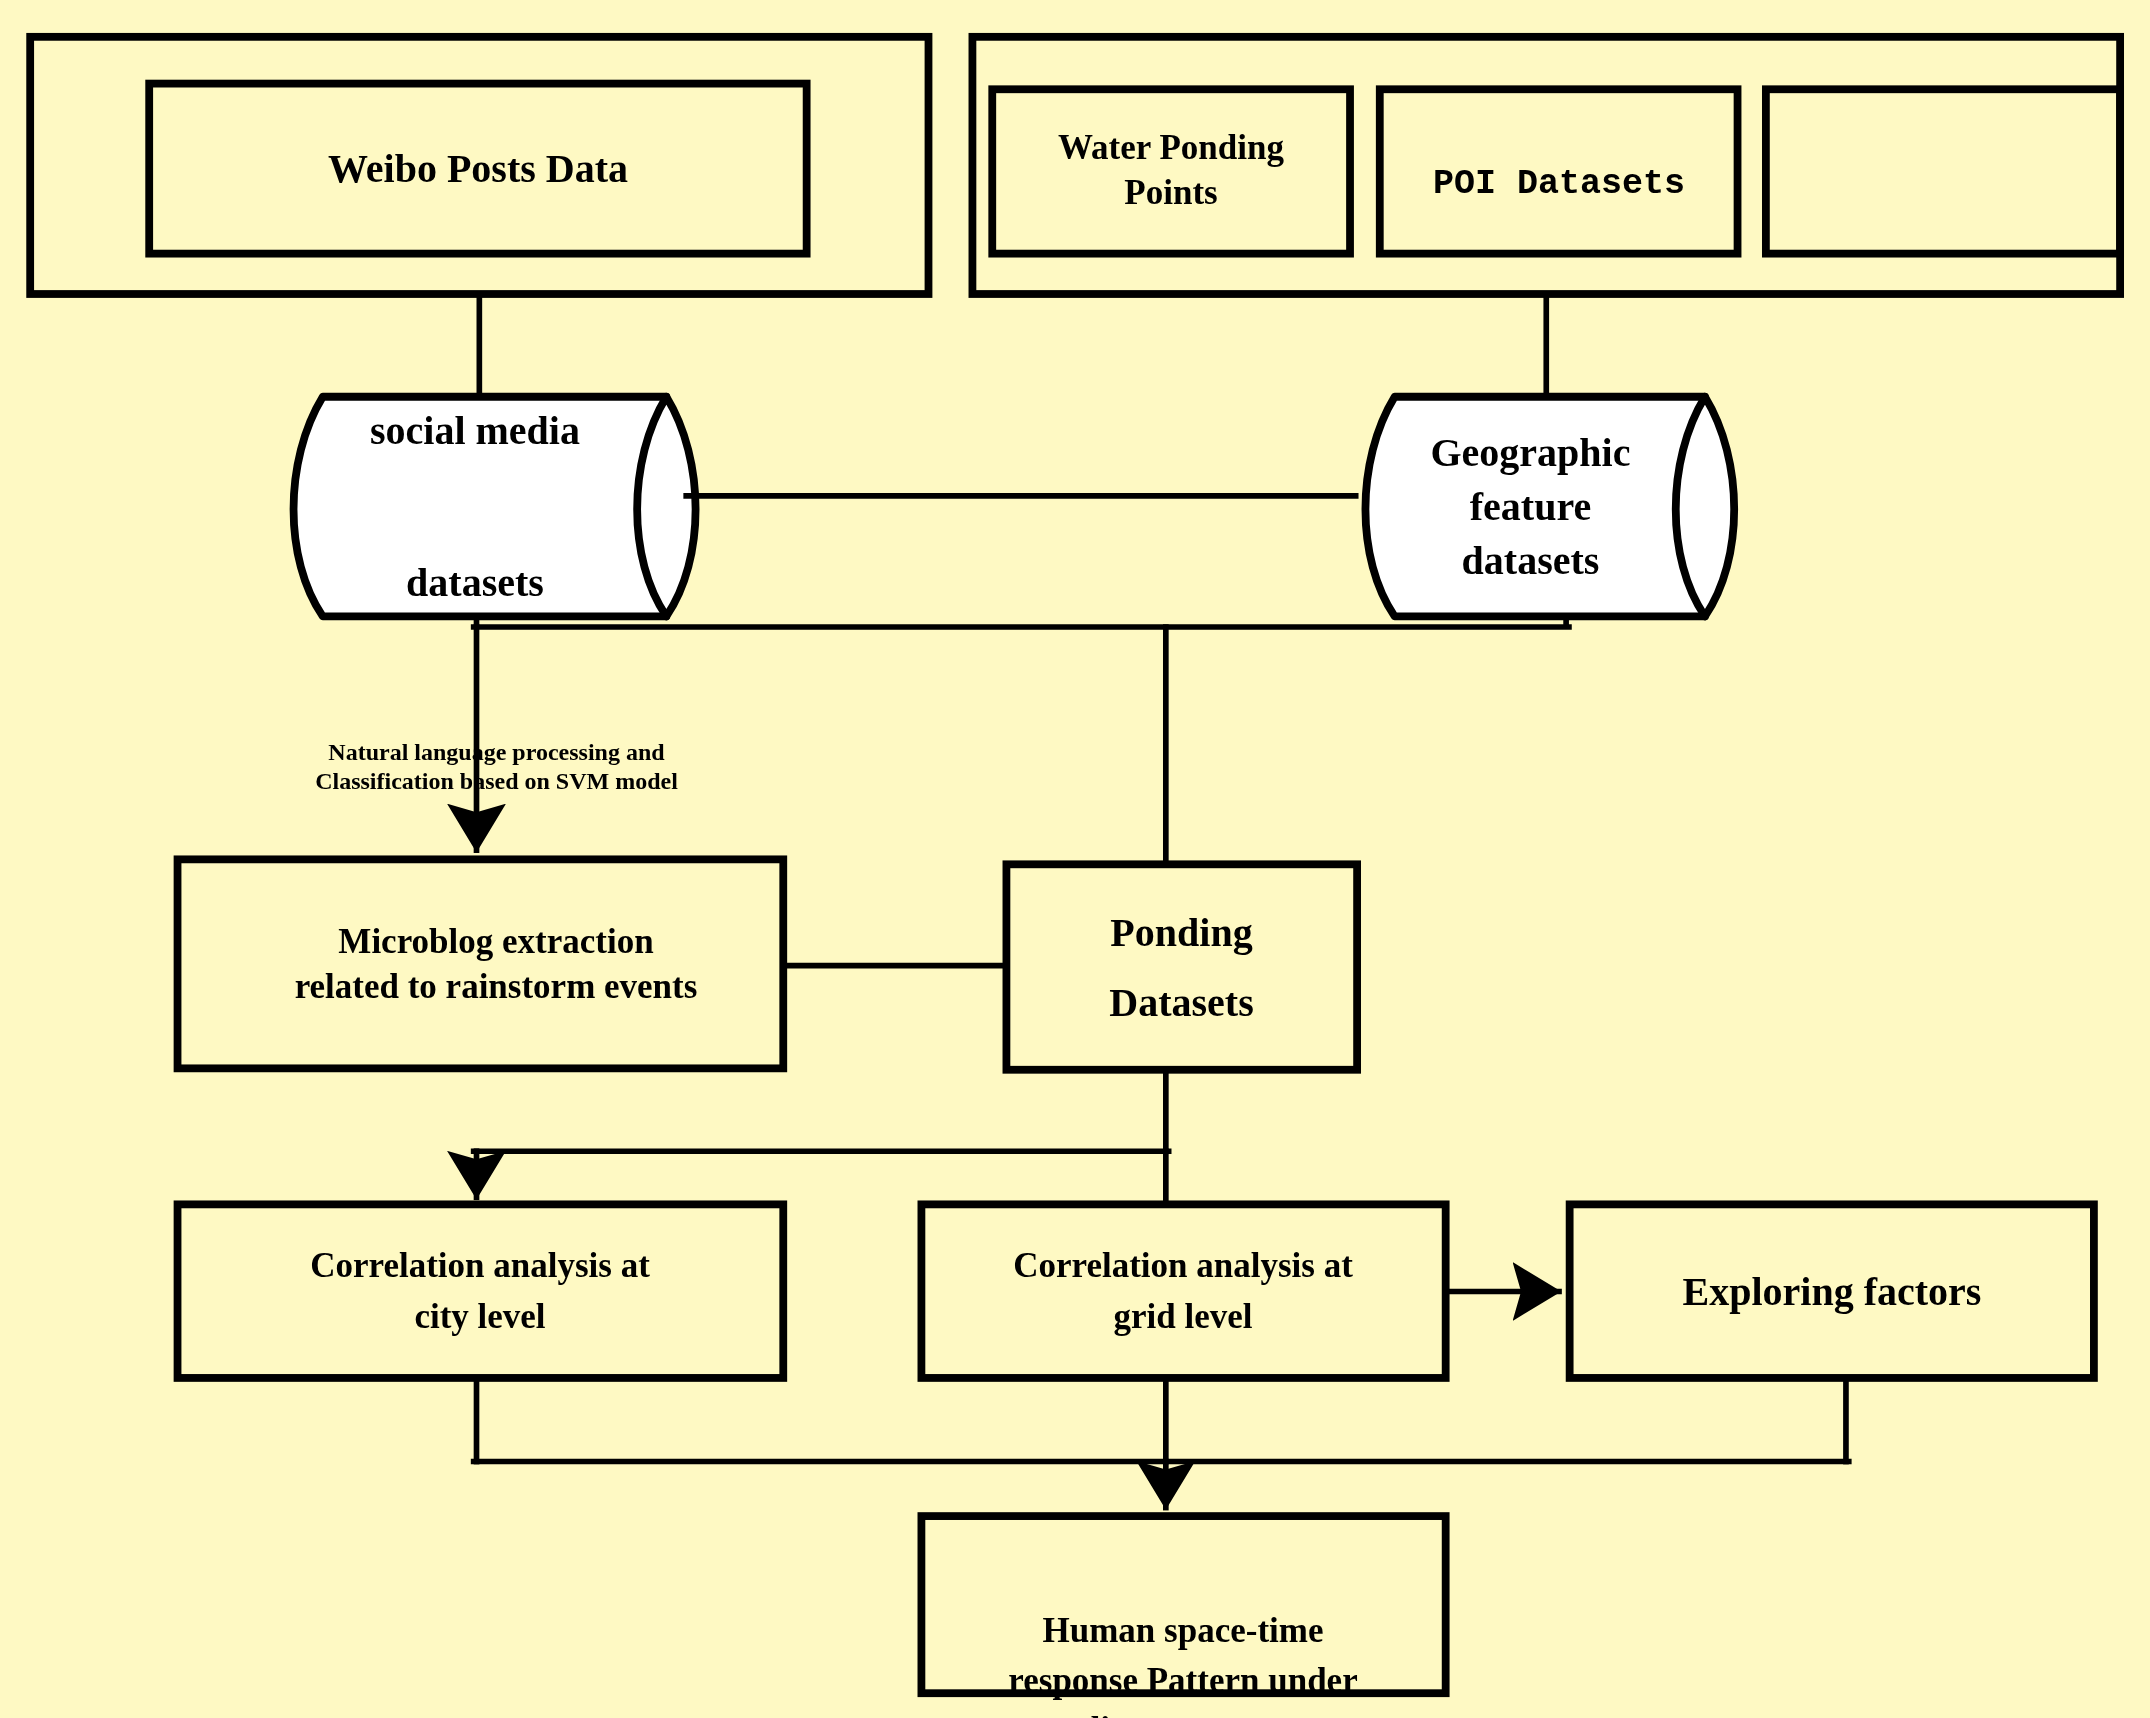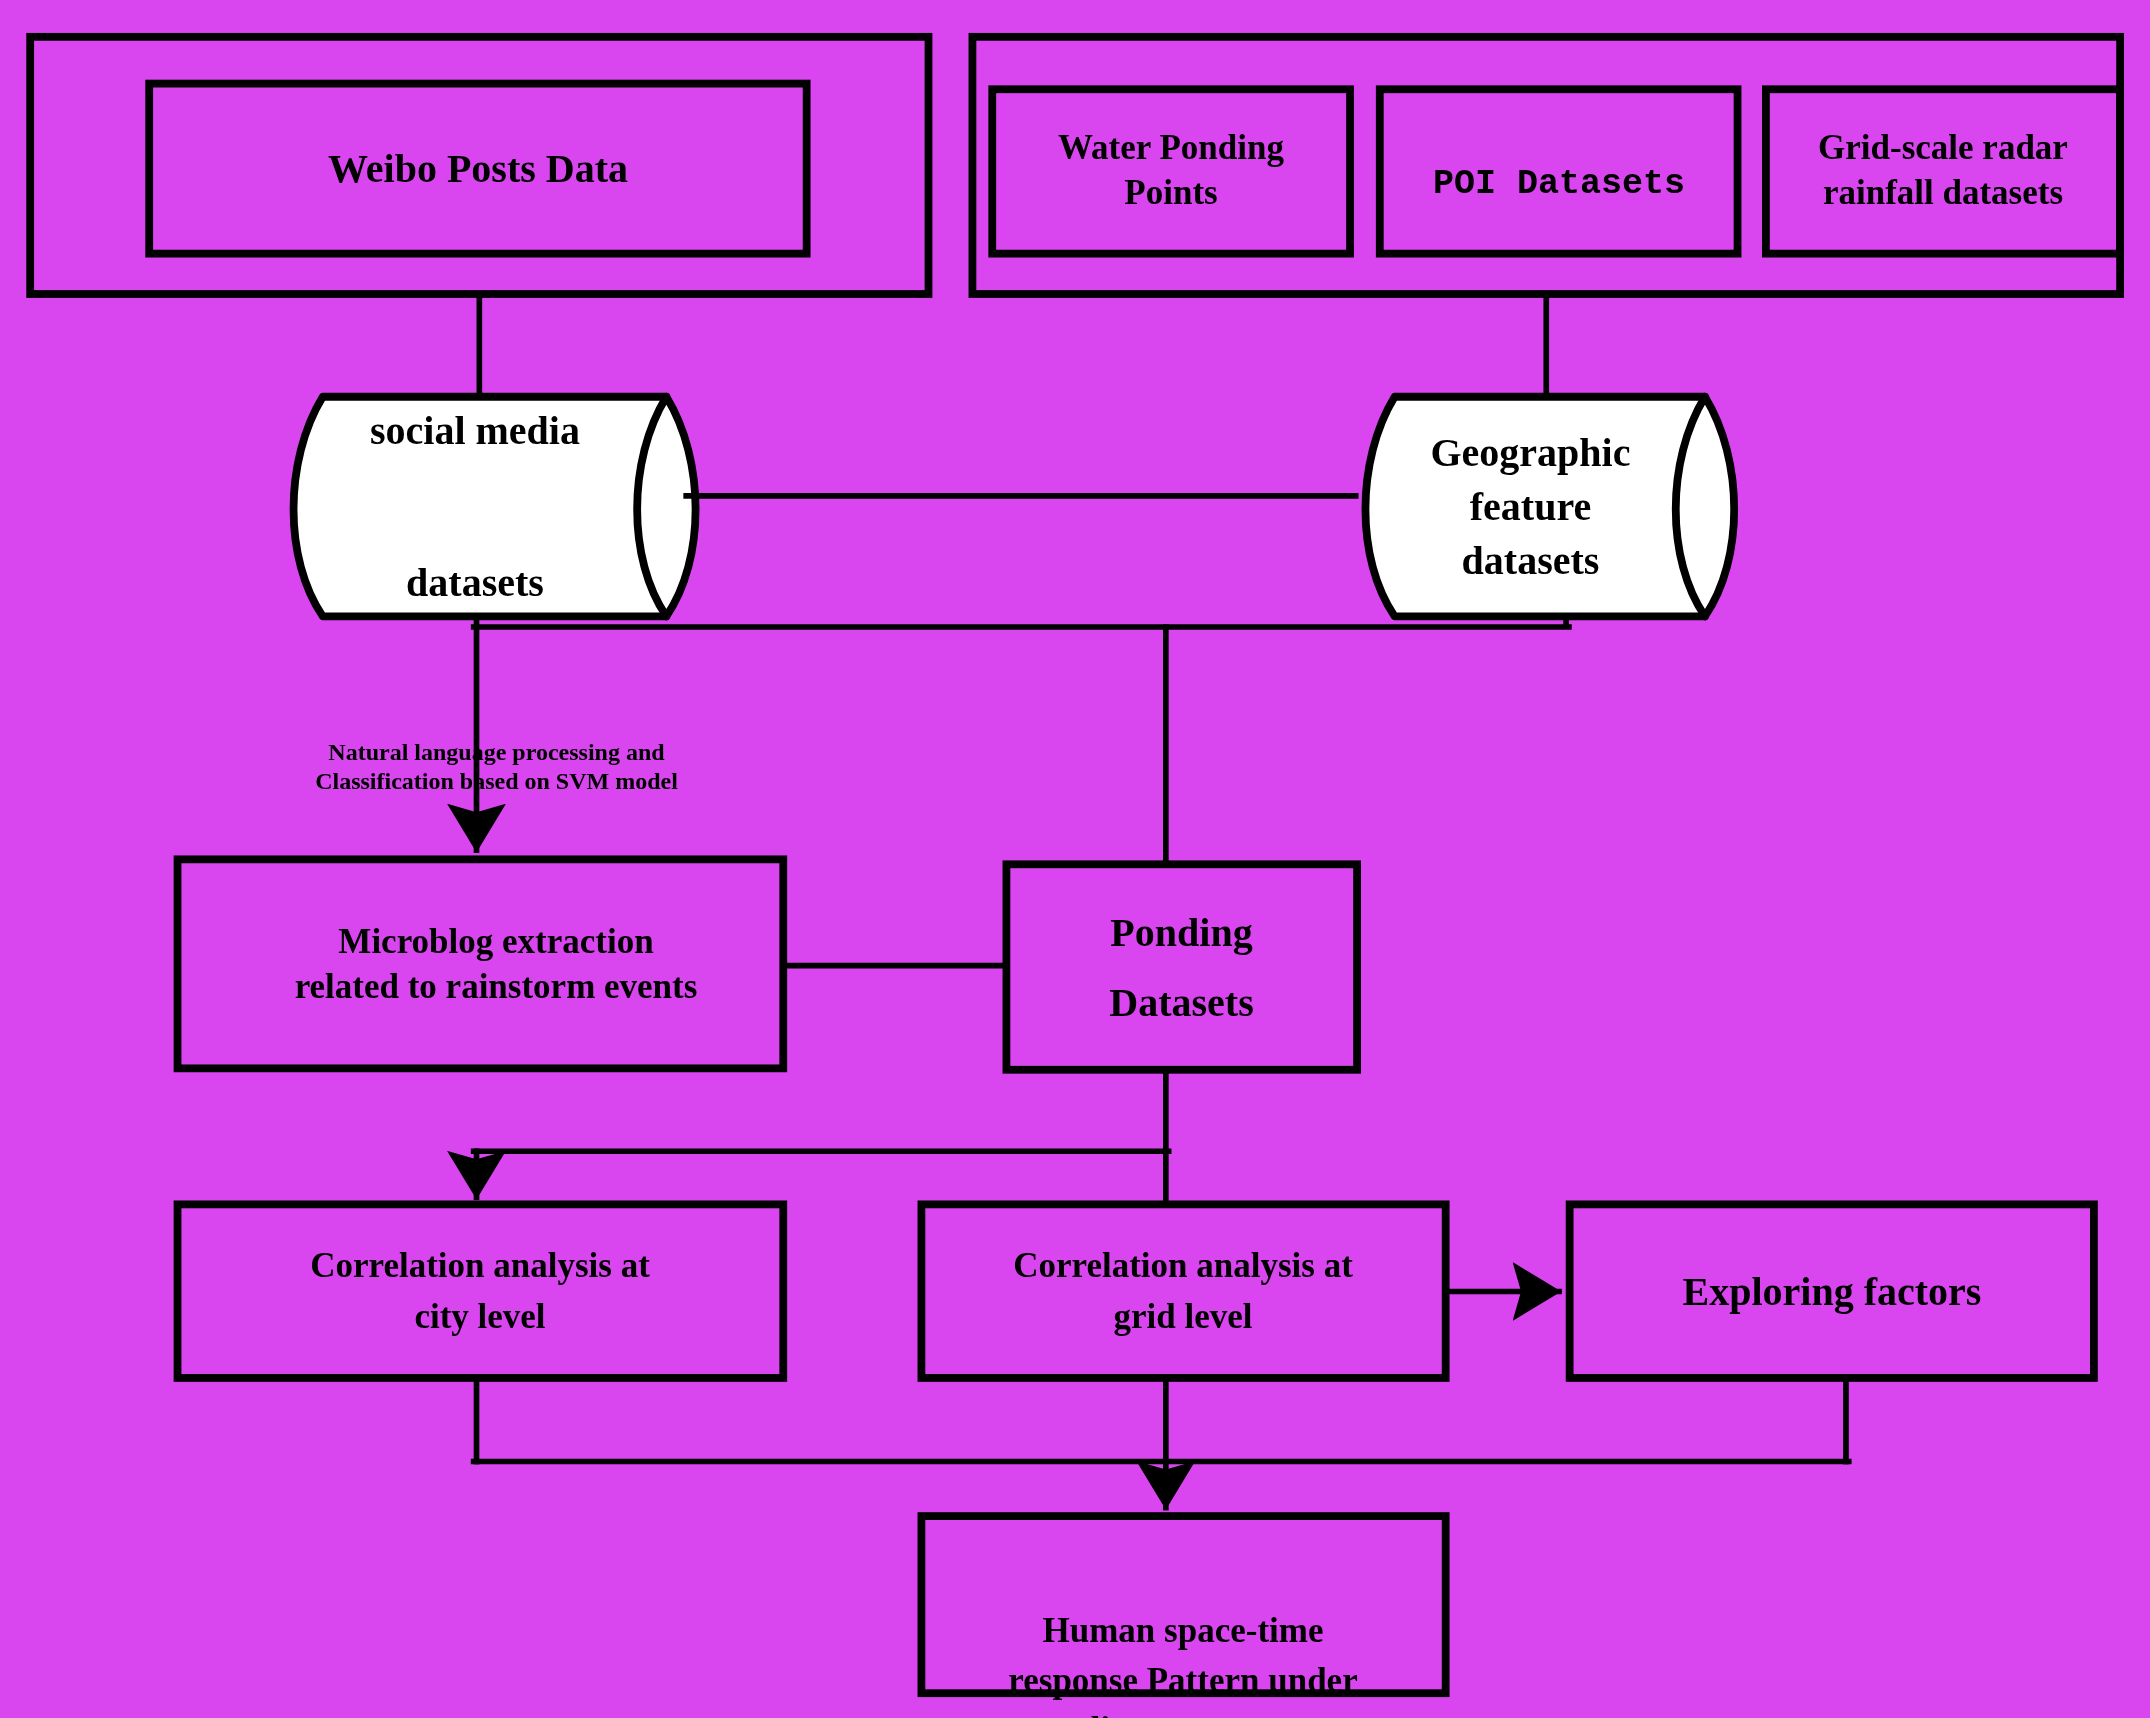--- a/index.html
+++ b/index.html
@@ -7,21 +7,21 @@
     padding: 0;
     background: #ffffff;
   }
   body {
     font-family: "Liberation Serif", "DejaVu Serif", serif;
   }
   #stage {
     position: relative;
     width: 2151px;
     height: 1718px;
-    background: #d946ef;
+    background: #fef9c3;
     overflow: hidden;
   }
   #stage svg.layer {
     position: absolute;
     left: 0;
     top: 0;
     width: 2151px;
     height: 1718px;
   }
   .node-label {
@@ -125,22 +125,20 @@
     </g>
   </svg>
 
   <div class="node-label big" style="left:149px; top:84px; width:658px; height:170px;">Weibo Posts Data</div>
 
   <div class="node-label med" style="left:992px; top:89px; width:358px; height:164px;">Water Ponding
 Points</div>
 
   <div class="node-label med" style="left:1380px; top:102px; width:358px; height:164px;font-family:Liberation Mono, monospace;">POI Datasets</div>
 
-  <div class="node-label med" style="left:1766px; top:89px; width:354px; height:164px;">Grid-scale radar
-rainfall datasets</div>
 
   <div class="node-label big" style="left:298px; top:397px; width:354px; height:220px; line-height:1.9;">social media
 
 datasets</div>
 
   <div class="node-label big" style="left:1371px; top:397px; width:319px; height:220px; line-height:1.35;">Geographic
 feature
 datasets</div>
 
 

